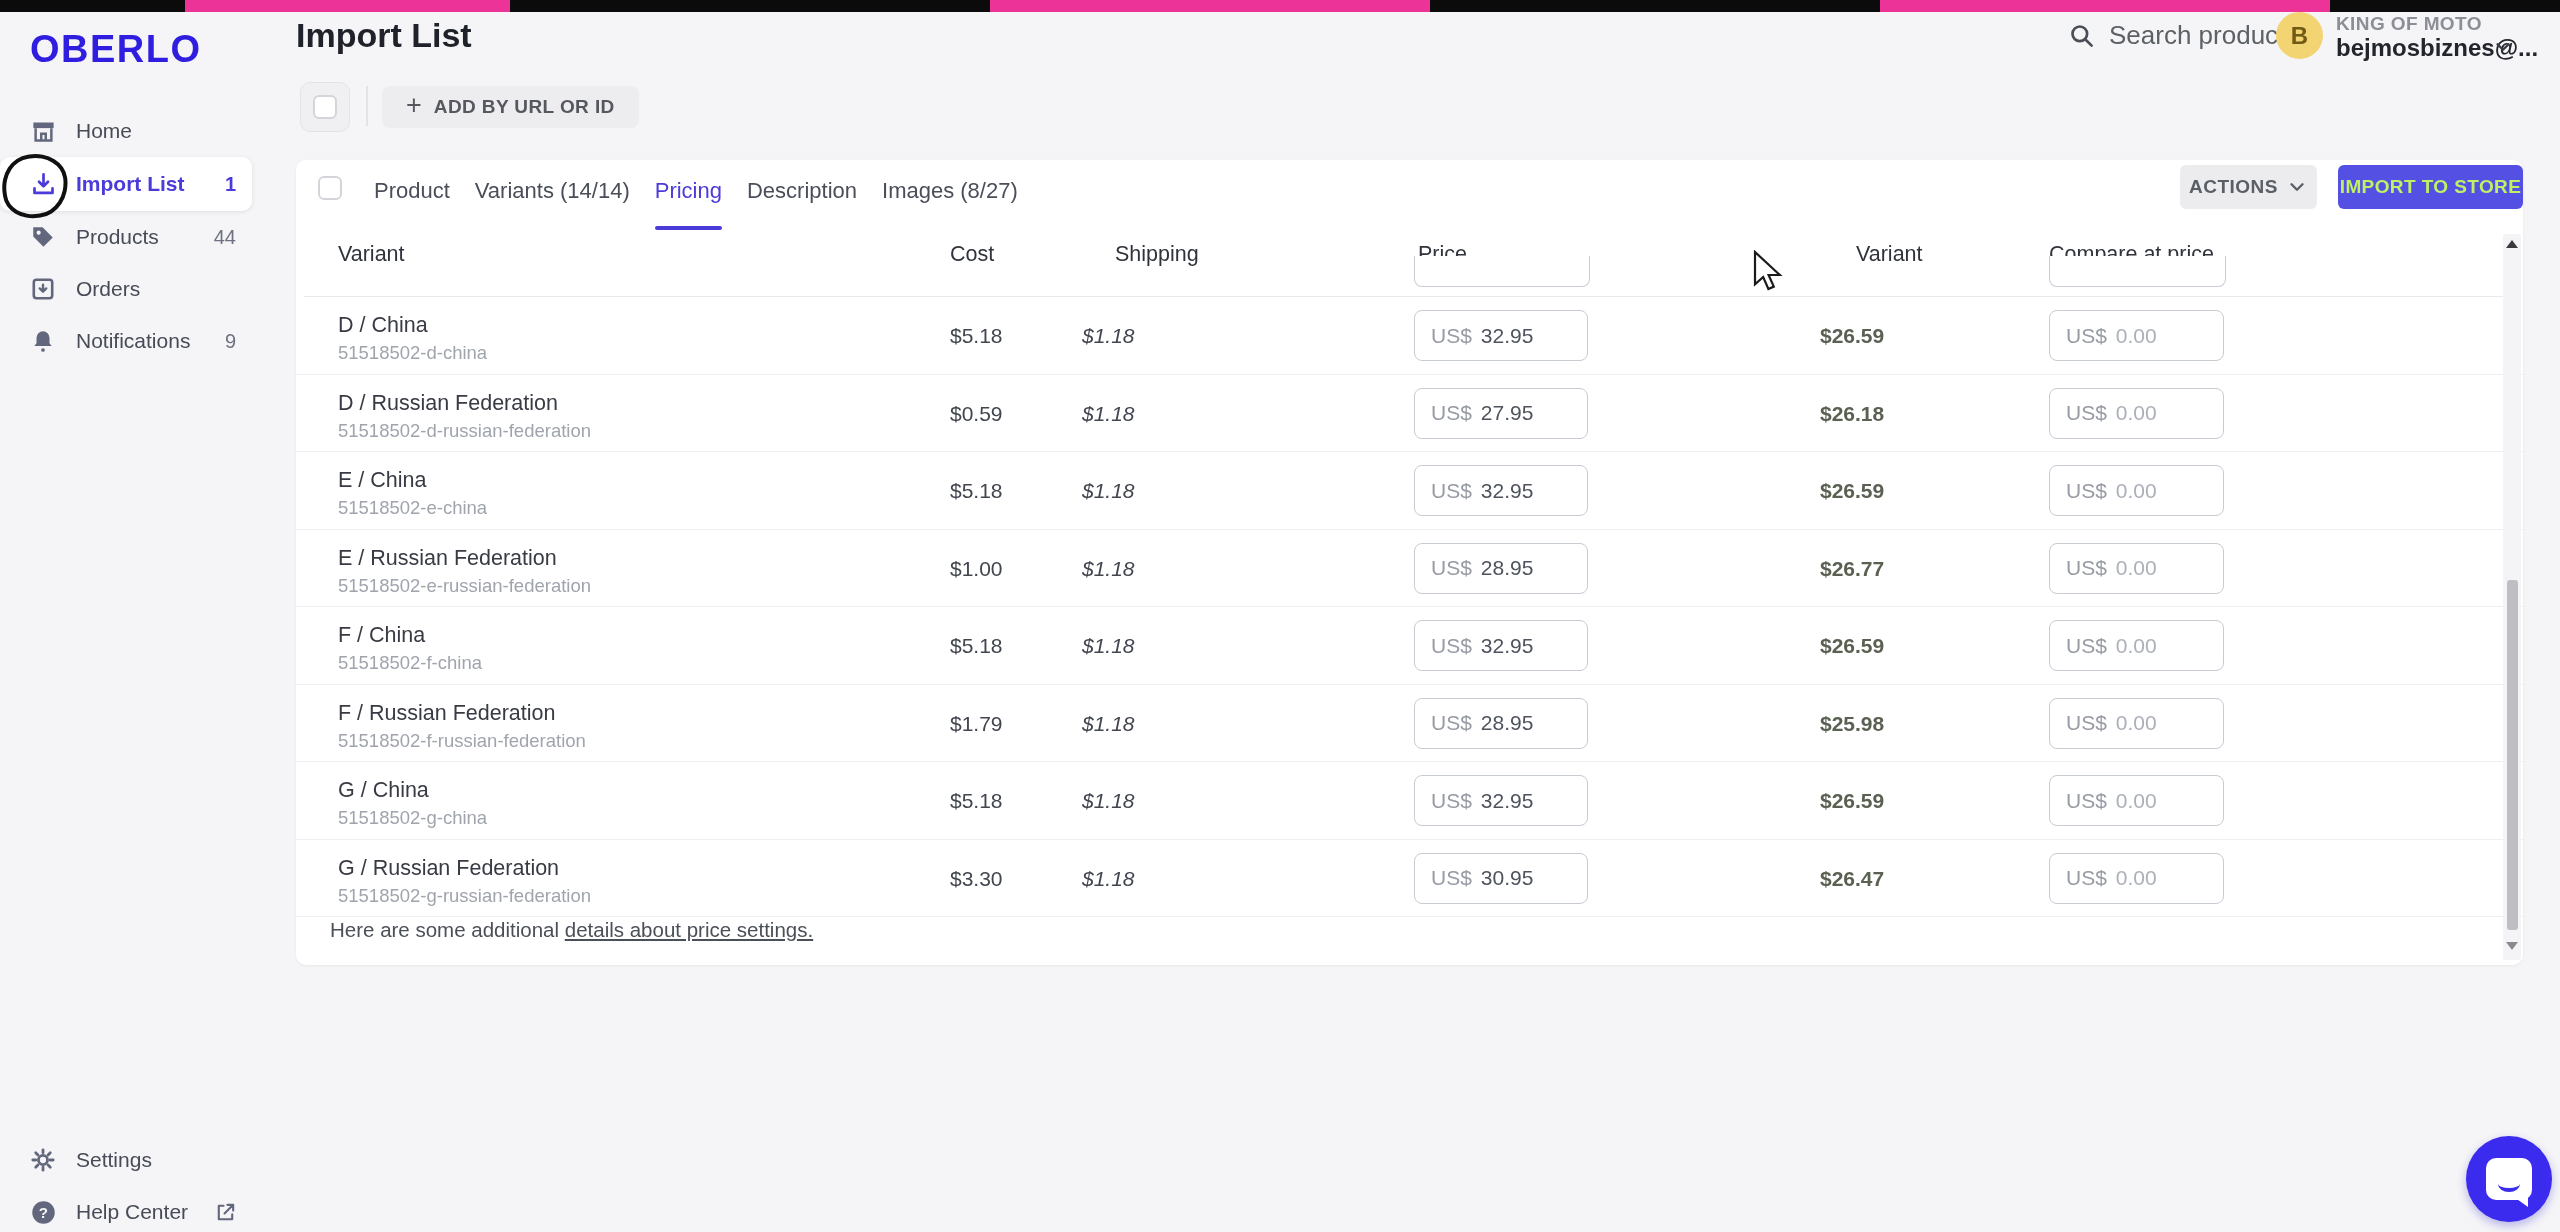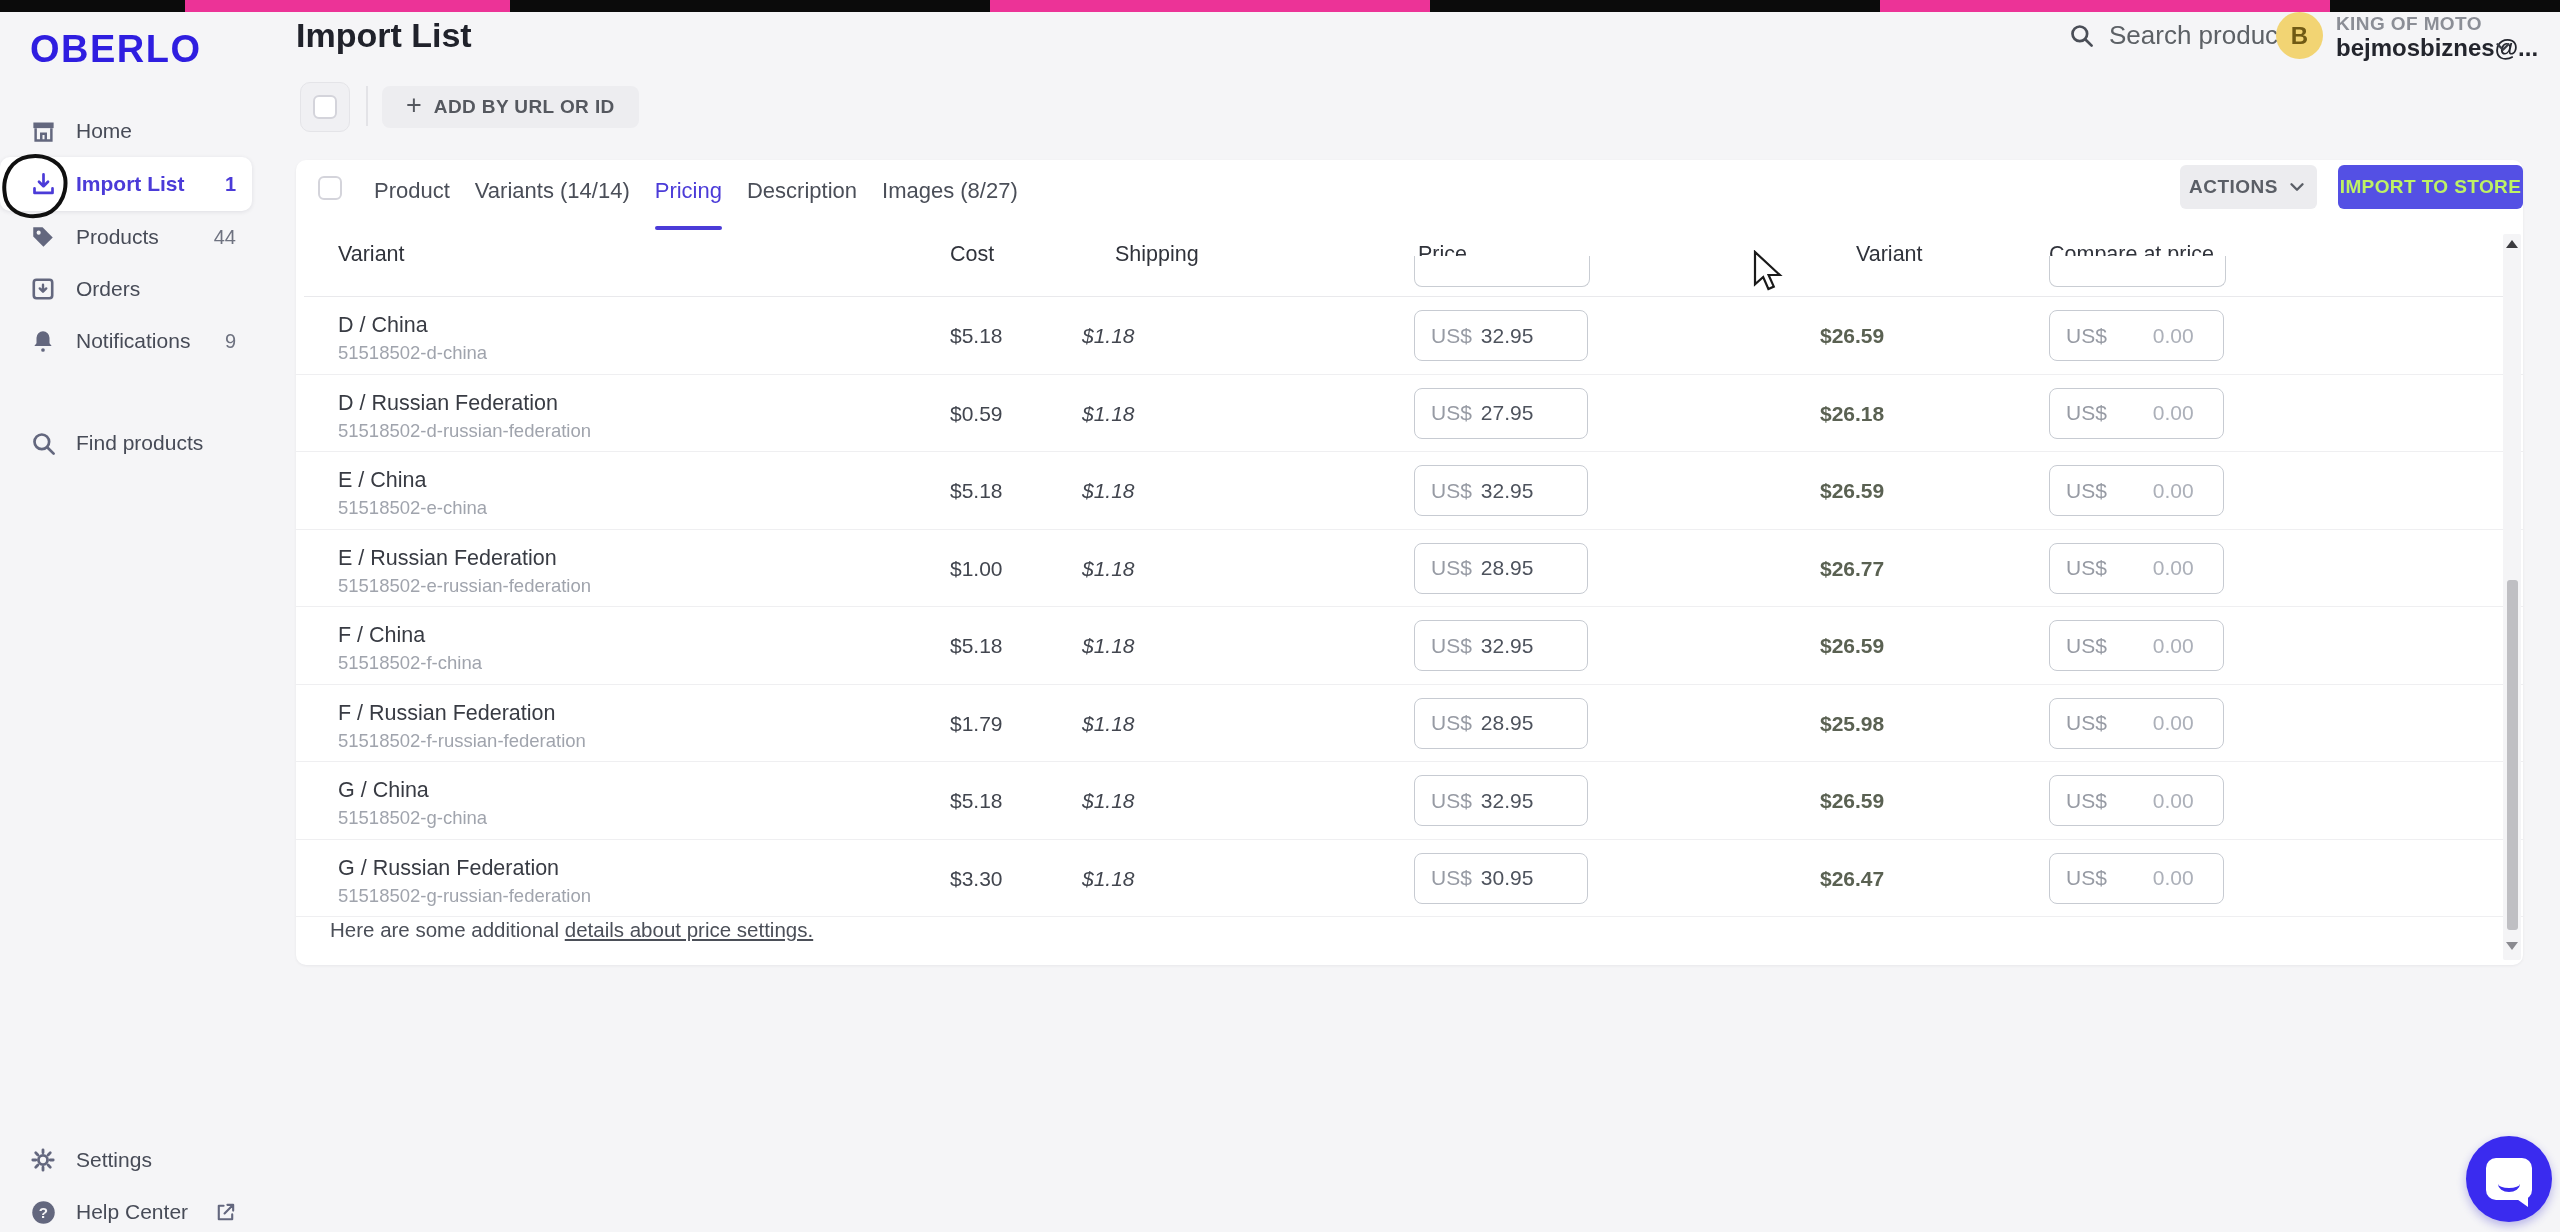--- a/index.html
+++ b/index.html
@@ -58,21 +58,21 @@
   .trow{position:relative;height:77.5px;border-bottom:1px solid #EFEFF1;box-sizing:border-box;}
   .vname{position:absolute;left:42px;top:16px;font-size:21.5px;font-weight:500;color:#383B43;}
   .vsku{position:absolute;left:42px;top:45px;font-size:18.5px;color:#A0A4AD;}
   .cellnum{position:absolute;top:27px;font-size:21px;color:#42464F;}
   .cost{left:654px;} .ship{left:786px;font-style:italic;}
   .profit{left:1524px;font-weight:700;color:#5A6152;}
   .pinput{position:absolute;top:13px;height:51px;border:1.5px solid #C7CBD2;border-radius:8px;background:#fff;display:flex;align-items:center;padding-left:16px;box-sizing:border-box;font-size:21px;cursor:text;}
   .pinput.price{left:1118px;width:174px;} .pinput.compare{left:1753px;width:175px;}
   .pinput .cur{color:#979BA4;margin-right:9px;}
   .pinput .val{color:#4E535D;}
-  .pinput .val.dim{color:#ACB0B9;margin-left:37px;}
+  .pinput .val.dim{color:#ACB0B9;}
   .footnote{position:absolute;left:34px;top:758px;font-size:20.5px;color:#4B4F58;}
   .footnote a{color:#4B4F58;text-decoration:underline;cursor:pointer;}
   
   .sb-track{position:absolute;right:2px;top:74px;width:18px;height:726px;background:#F4F4F6;border-radius:2px;}
   .sb-up{position:absolute;right:5px;top:80px;width:0;height:0;border-left:6px solid transparent;border-right:6px solid transparent;border-bottom:8px solid #3B3B3F;cursor:pointer;}
   .sb-down{position:absolute;right:5px;top:782px;width:0;height:0;border-left:6px solid transparent;border-right:6px solid transparent;border-top:8px solid #8A8A90;cursor:pointer;}
   .sb-thumb{position:absolute;right:5px;top:420px;width:11px;height:350px;background:#BFBFC3;border-radius:3px;cursor:grab;}
   
   .cursor{position:absolute;left:1752px;top:250px;pointer-events:none;}
   .chat-fab{position:absolute;left:2466px;top:1136px;width:86px;height:86px;border-radius:50%;background:#3A2BEF;display:flex;align-items:center;justify-content:center;cursor:pointer;box-shadow:0 4px 10px rgba(40,30,200,.3);}
@@ -135,31 +135,20 @@
         <div class="nav-item">
 
           <span class="nicon">
             <svg viewBox="0 0 24 24" width="26" height="26">
               <path fill="currentColor" d="M12 3a6 6 0 0 1 6 6v5l2 2.6H4L6 14V9a6 6 0 0 1 6-6z"></path>
               <circle cx="12" cy="20.3" r="1.7" fill="currentColor"></circle>
             </svg>
           </span>
           <span class="nlabel">Notifications</span>
           <span class="ncount">9</span>
-        </div>
-        <div class="nav-item spaced">
-
-          <span class="nicon">
-            <svg viewBox="0 0 24 24" width="27" height="27" fill="none" stroke="currentColor" stroke-width="2.4" stroke-linecap="round">
-              <circle cx="10.5" cy="10.5" r="6.5"></circle>
-              <path d="M15.5 15.5L21 21"></path>
-            </svg>
-          </span>
-          <span class="nlabel">Find products</span>
-
         </div>
     </div>
     <div class="nav-footer">
       <div class="nav-item">
           <span class="nicon">
             <svg viewBox="0 0 24 24" width="26" height="26" fill="none" stroke="currentColor">
               <circle cx="12" cy="12" r="4.2" stroke-width="2.6"></circle>
               <g stroke-width="2.6" stroke-linecap="round">
                 <path d="M12 2.6v2.8M12 18.6v2.8M2.6 12h2.8M18.6 12h2.8M5.3 5.3l2 2M16.7 16.7l2 2M18.7 5.3l-2 2M7.3 16.7l-2 2"></path>
               </g>

